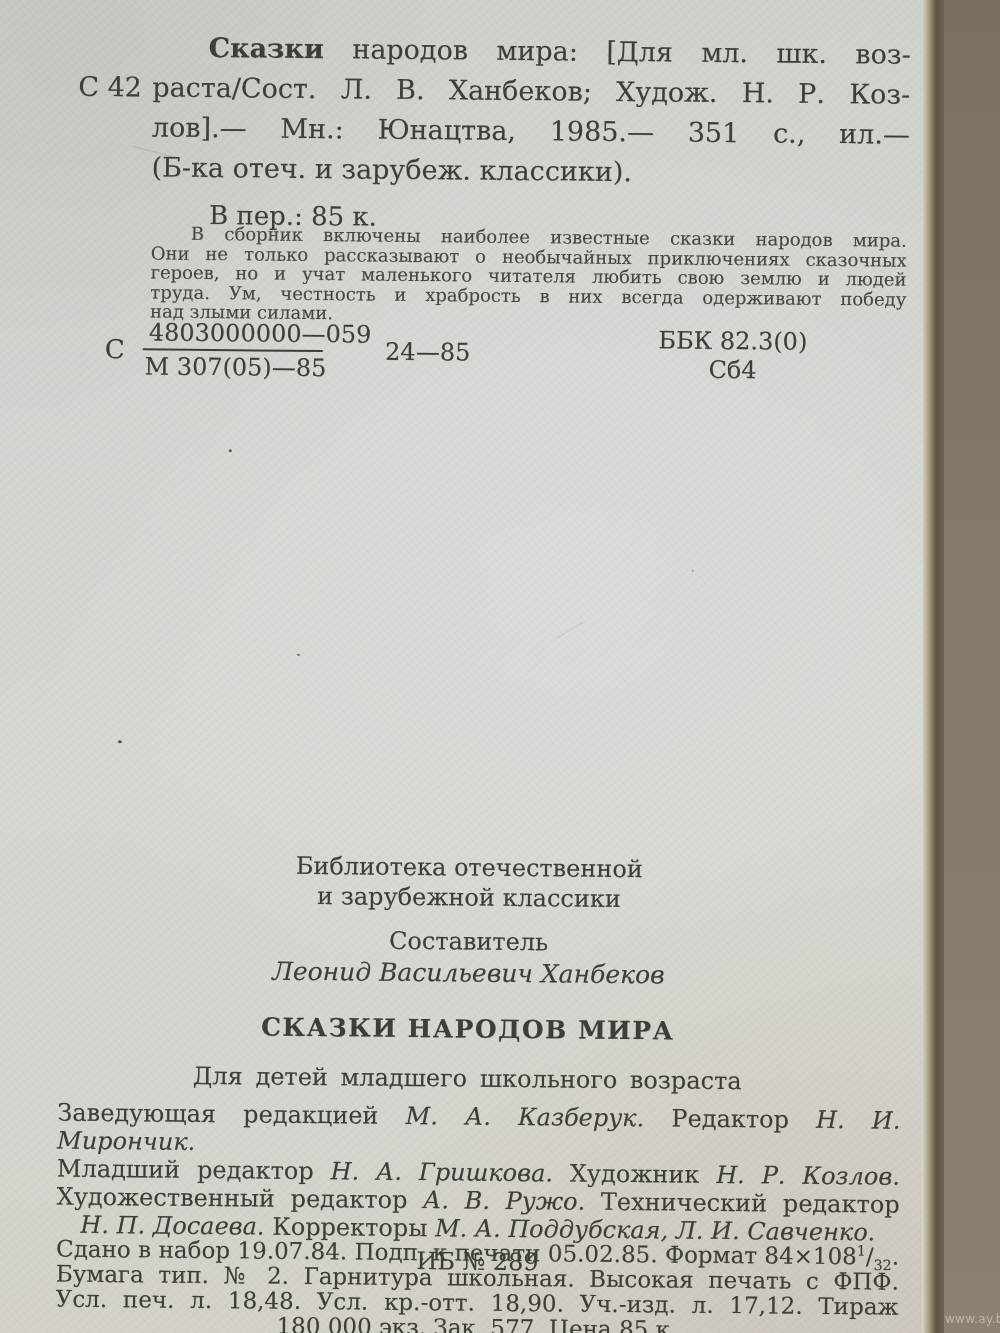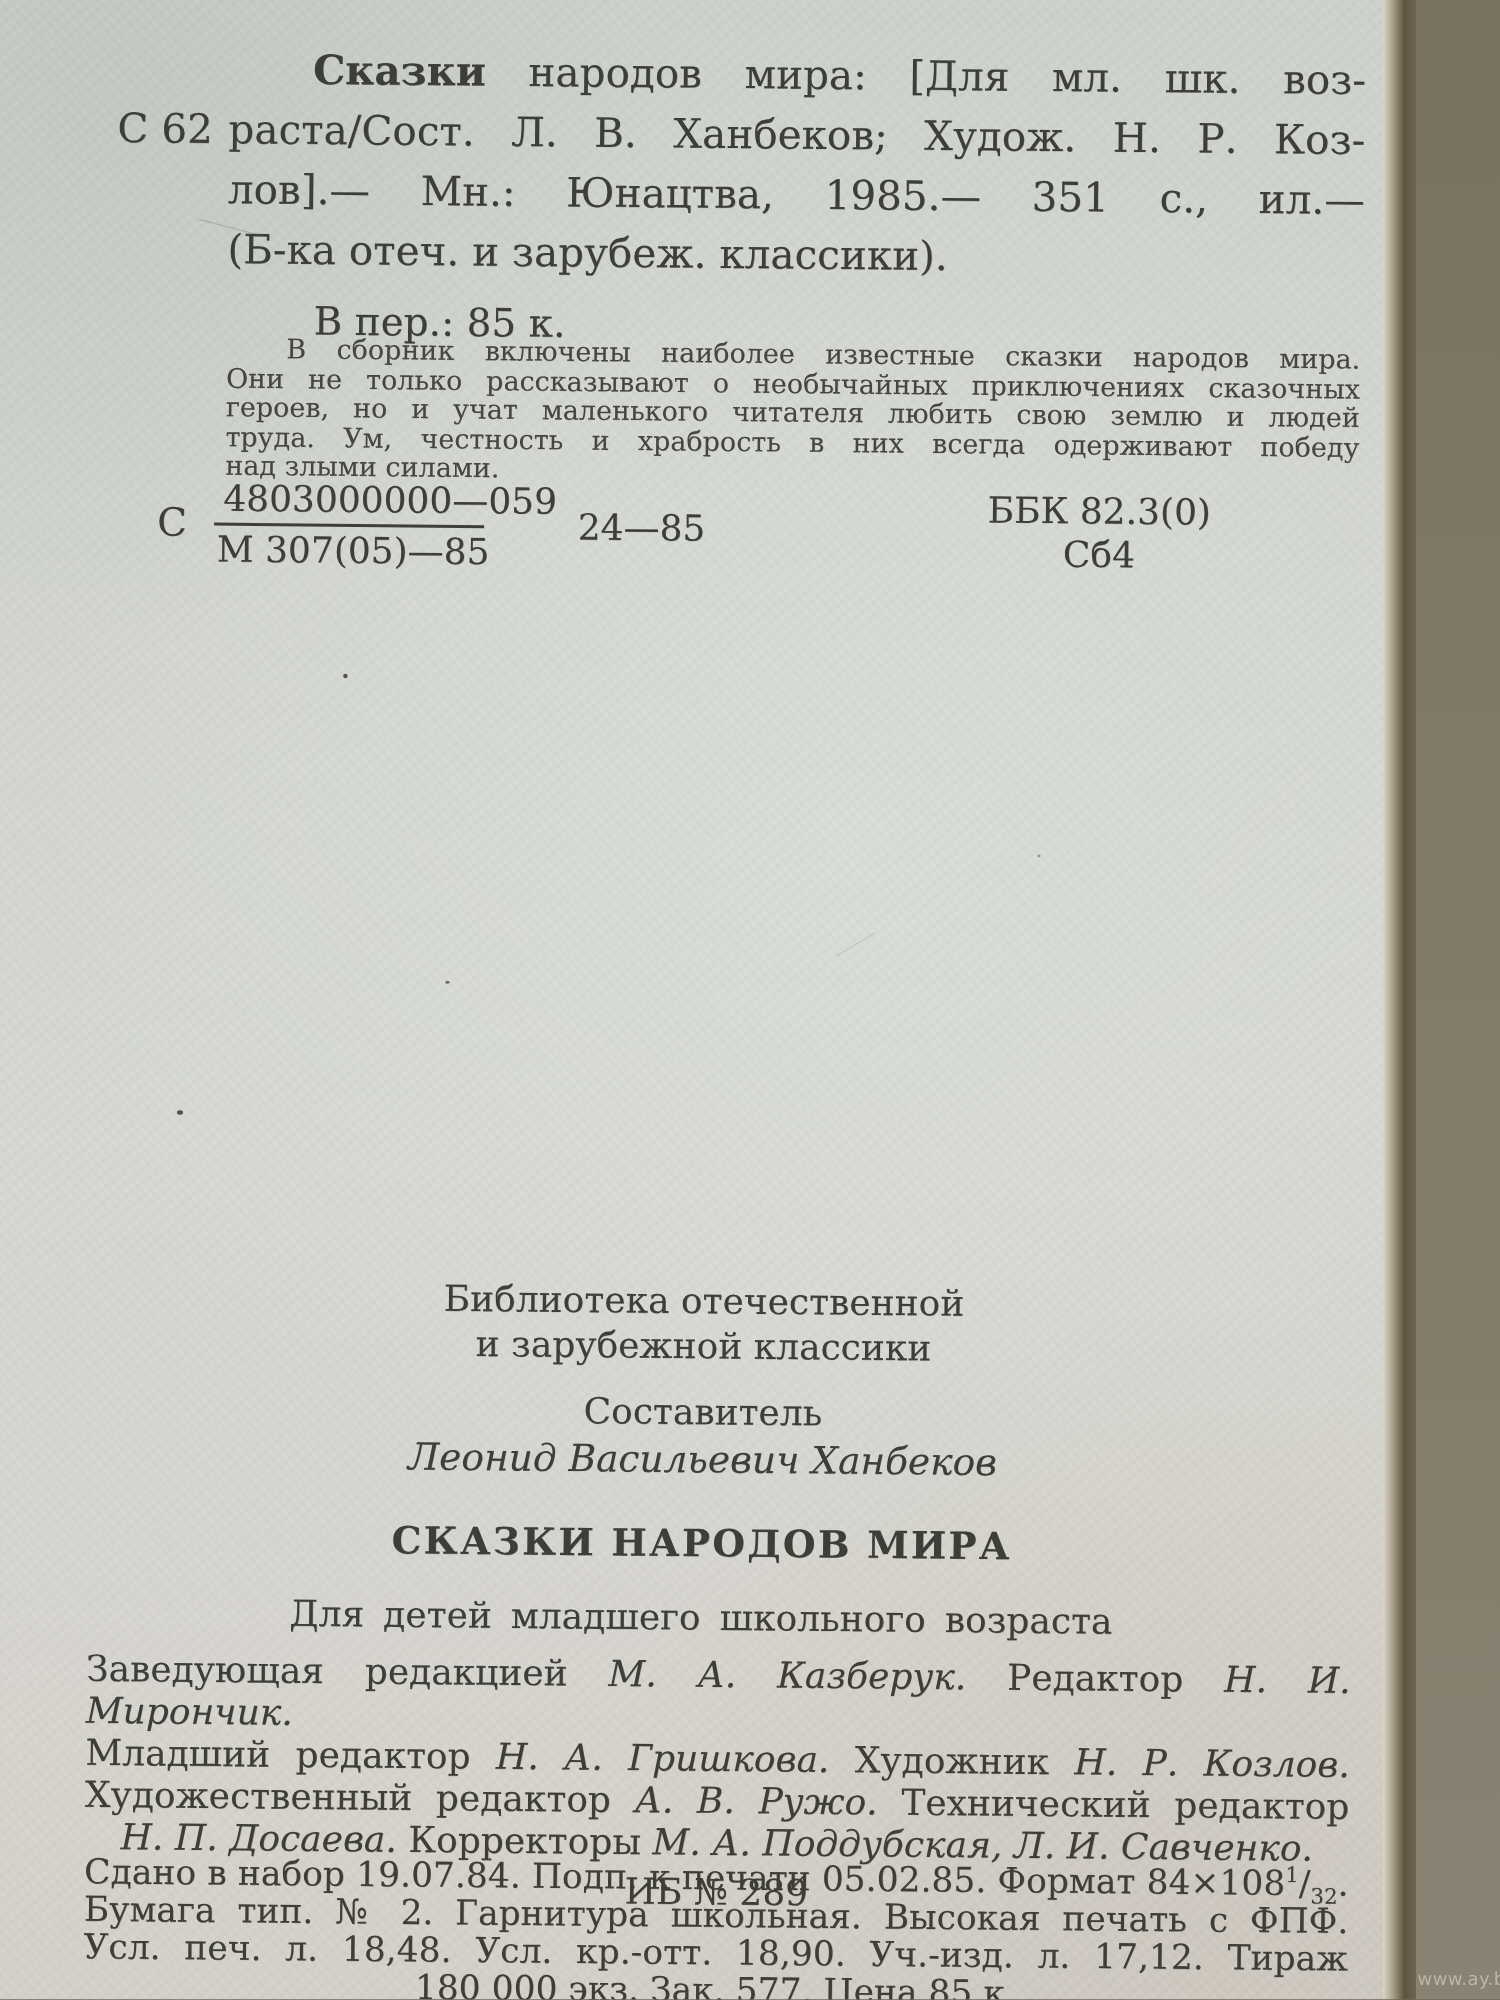--- a/index.html
+++ b/index.html
@@ -91,21 +91,21 @@
 <body>
 
 <div class="photo">
   <div class="page"></div>
   <div class="edge-band"></div>
   <div class="bg-strip"></div>
 
   <div class="content">
 
     <div class="bib">
-      <span class="author-sign">С 62</span>
+      <span class="author-sign">С 42</span>
       <div class="jl indent1"><b>Сказки</b><span> народов мира: [Для мл. шк. воз-</span></div>
       <div class="jl">раста/Сост. Л. В. Ханбеков; Худож. Н. Р. Коз-</div>
       <div class="jl">лов].— Мн.: Юнацтва, 1985.— 351 с., ил.—</div>
       <div>(Б-ка отеч. и зарубеж. классики).</div>
       <div class="binding">В пер.: 85 к.</div>
     </div>
 
     <div class="annotation">
       <div class="jl a1">В сборник включены наиболее известные сказки народов мира.</div>
       <div class="jl">Они не только рассказывают о необычайных приключениях сказочных</div>

